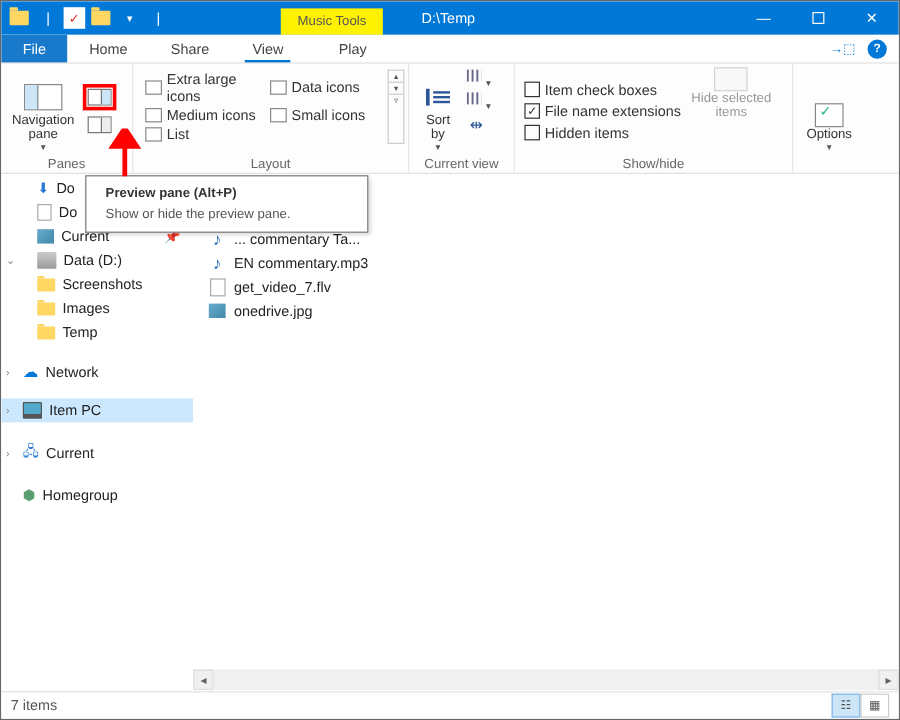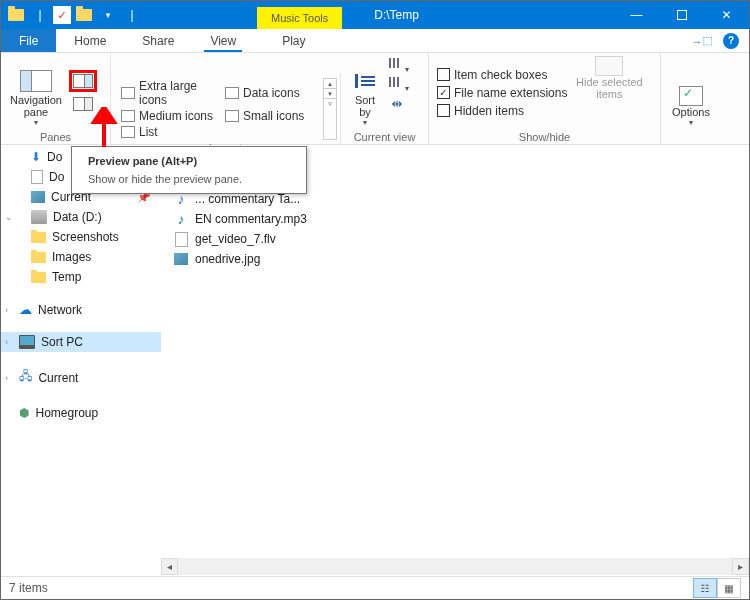--- a/index.html
+++ b/index.html
@@ -2,21 +2,21 @@
 <html><head>
 <meta charset="utf-8">
 <style>
 * { margin: 0; padding: 0; box-sizing: border-box; font-family: 'Segoe UI', Tahoma, sans-serif; font-size: 12px; }
 body { width: 750px; height: 600px; background: #fff; overflow: hidden; border: 1px solid #666; position: relative; }
 .titlebar { height: 28px; background: #0078d7; display: flex; align-items: center; color: #fff; }
 .qat { display: flex; align-items: center; gap: 2px; padding: 0 4px; }
 .qat-item { width: 22px; height: 22px; display: flex; align-items: center; justify-content: center; }
 .folder-icon { width: 16px; height: 12px; background: #ffd864; border-radius: 1px; position: relative; }
 .folder-icon::before { content: ''; position: absolute; top: -3px; left: 0; width: 7px; height: 3px; background: #ffd864; border-radius: 1px 1px 0 0; }
-.title-tabs { display: flex; align-items: flex-end; height: 100%; margin-left: 110px; }
+.title-tabs { display: flex; align-items: flex-end; height: 100%; margin-left: 87px; }
 .context-tab { background: #fff200; color: #555; padding: 3px 14px; font-size: 11px; height: 22px; display: flex; align-items: center; }
 .title-text { color: #fff; margin-left: 32px; font-size: 12px; }
 .winbtns { margin-left: auto; display: flex; }
 .winbtn { width: 45px; height: 28px; display: flex; align-items: center; justify-content: center; color: #fff; }
 .tabs-row { height: 24px; background: #fff; display: flex; align-items: stretch; border-bottom: 1px solid #e1e1e1; position: relative; }
 .file-tab { background: #1979ca; color: #fff; padding: 0 18px; display: flex; align-items: center; font-size: 12px; }
 .tab { padding: 0 18px; display: flex; align-items: center; color: #444; position: relative; }
 .tab.active::after { content: ''; position: absolute; bottom: 0; left: 12px; right: 12px; height: 2px; background: #0078d7; }
 .play-tab { margin-left: 6px; padding: 0 22px; display: flex; align-items: center; color: #444; }
 .tabs-right { margin-left: auto; display: flex; align-items: center; gap: 10px; padding-right: 10px; }
@@ -152,21 +152,21 @@
           <div class="pane-icon preview-pane-icon"></div>
         </div>
         <div class="small-btn">
           <div class="pane-icon details-pane-icon"></div>
         </div>
       </div>
     </div>
     <div class="group-label">Panes</div>
   </div>
 
-  <div class="ribbon-group layout-group" style="width:230px;margin-top:20px;">
+  <div class="ribbon-group layout-group" style="width:230px;">
     <div class="group-body">
       <div style="display:flex;">
         <div>
           <div class="layout-row">
             <div class="layout-item">
                 <div class="layout-icon"></div>
                 <span>Extra large icons</span>
               </div>
             <div class="layout-item">
                 <div class="layout-icon"></div>
@@ -304,21 +304,21 @@
     <div class="sep"></div>
     <div class="tree-item lvl1">
         <span class="tree-expand">›</span>
         <span class="cloud-icon">☁</span>
         <span>Network</span>
       </div>
     <div class="sep"></div>
     <div class="tree-item lvl1 selected">
         <span class="tree-expand">›</span>
         <span class="tree-icon pc-icon"></span>
-        <span>Sort PC</span>
+        <span>Item PC</span>
       </div>
     <div class="sep"></div>
     <div class="tree-item lvl1">
         <span class="tree-expand">›</span>
         <span style="color:#2b7cd3;">🖧</span>
         <span>Current</span>
       </div>
     <div class="sep"></div>
     <div class="tree-item lvl1">
         <span style="color:#5a9e6f;">⬢</span>

